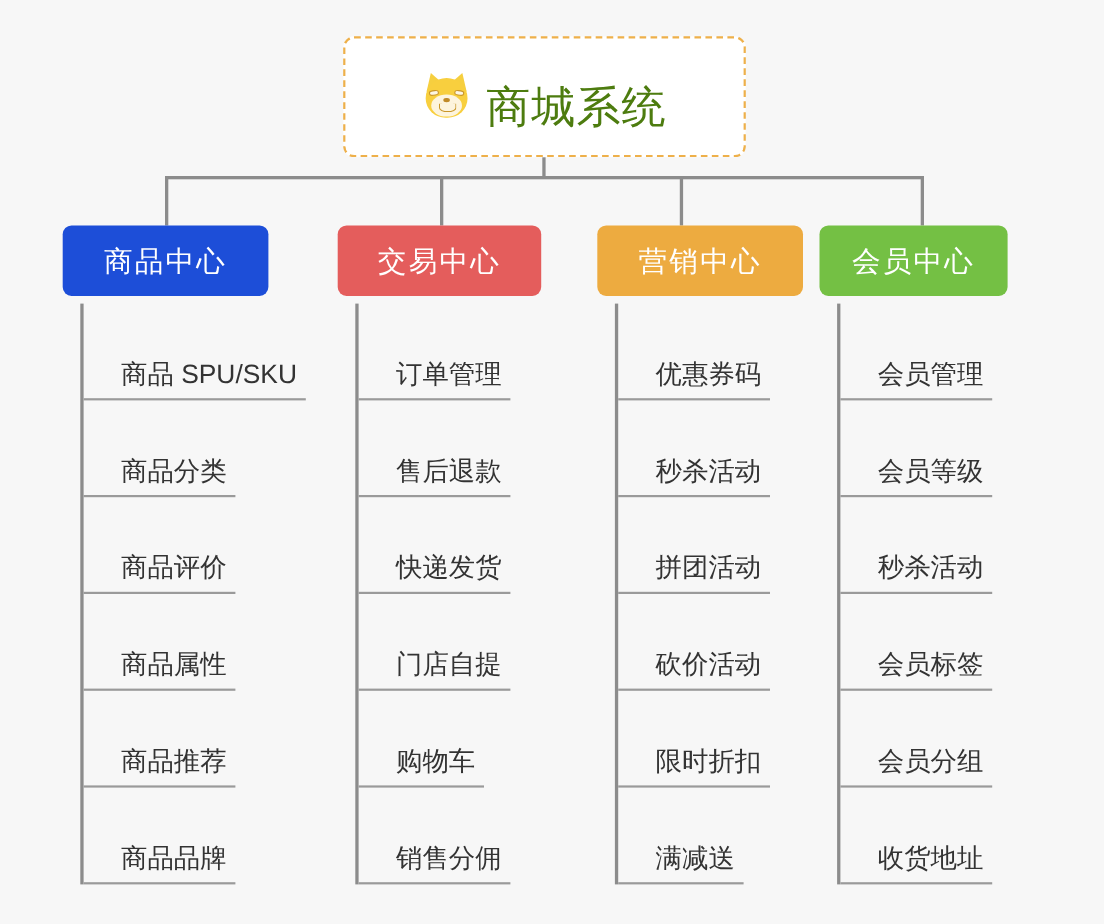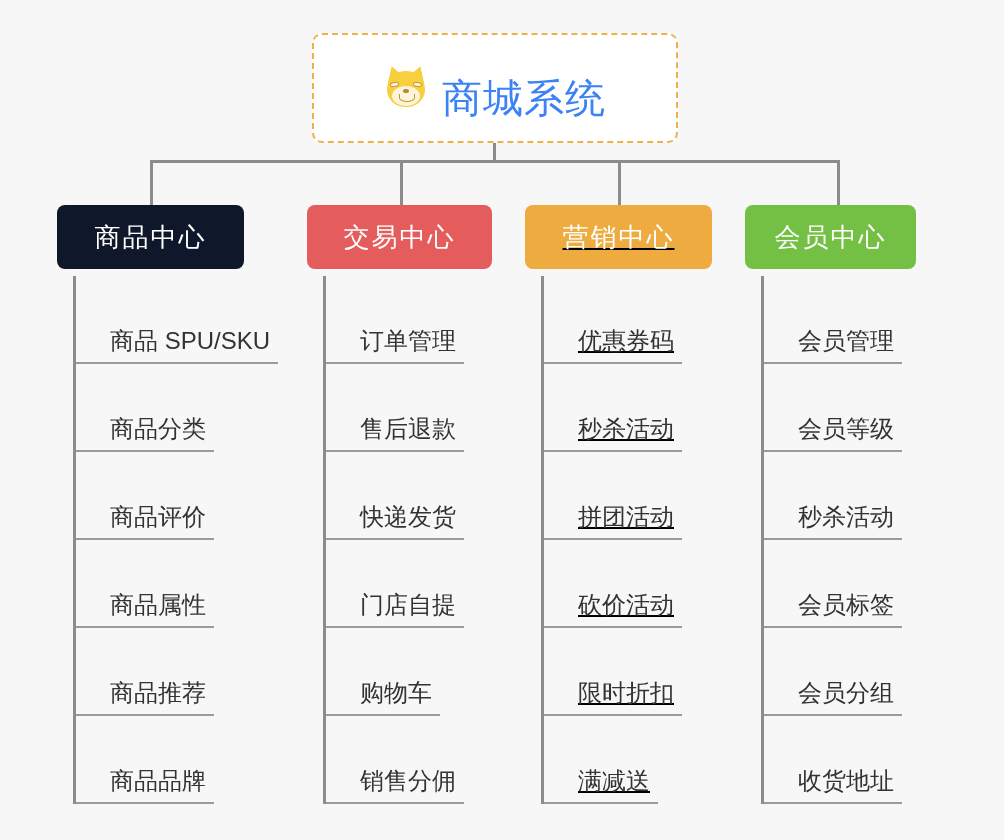--- a/index.html
+++ b/index.html
@@ -39,21 +39,21 @@
   }
   .root-emoji {
     width: 44px;
     height: 44px;
     position: relative;
     flex: 0 0 auto;
   }
   .root-title {
     font-size: 40px;
     line-height: 1;
-    color: #3b82f6;
+    color: #4d7c0f;
     letter-spacing: 1px;
     white-space: nowrap;
     margin-top: 20px;
   }
 
   
   .dog {
     position: absolute;
     inset: 0;
   }
@@ -122,35 +122,35 @@
   .conn-drop.c3 { left: 618px; }
   .conn-drop.c4 { left: 837px; }
 
   
   .column {
     position: absolute;
     top: 205px;
   }
   .column.c1 { left: 57px;  }
   .column.c2 { left: 307px; }
-  .column.c3 { left: 525px; text-decoration: underline; }
+  .column.c3 { left: 543px; }
   .column.c4 { left: 745px; }
 
   .cat-header {
     height: 64px;
     border-radius: 8px;
     display: flex;
     align-items: center;
     justify-content: center;
     color: #ffffff;
     font-size: 26px;
     letter-spacing: 2px;
     box-sizing: border-box;
   }
-  .column.c1 .cat-header { width: 187px; background: #0f172a; }
+  .column.c1 .cat-header { width: 187px; background: #1d4ed8; }
   .column.c2 .cat-header { width: 185px; background: #e45d5c; }
   .column.c3 .cat-header { width: 187px; background: #edab40; }
   .column.c4 .cat-header { width: 171px; background: #74c044; }
 
   .sub-list {
     position: relative;
     margin-top: 7px;
     margin-left: 16px;
     padding-left: 0;
     border-left: 3px solid #8c8c8c;

